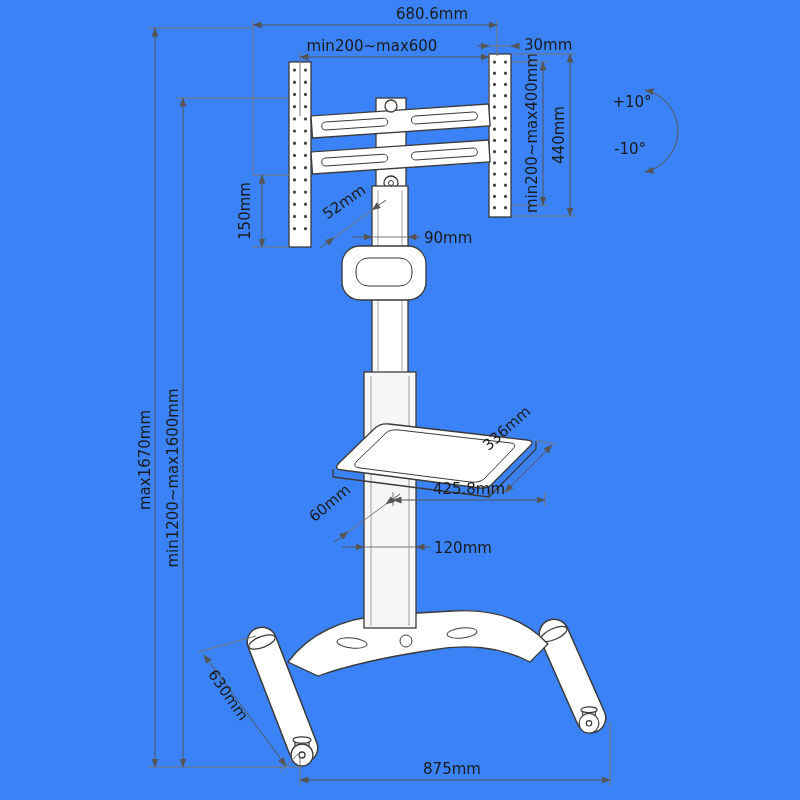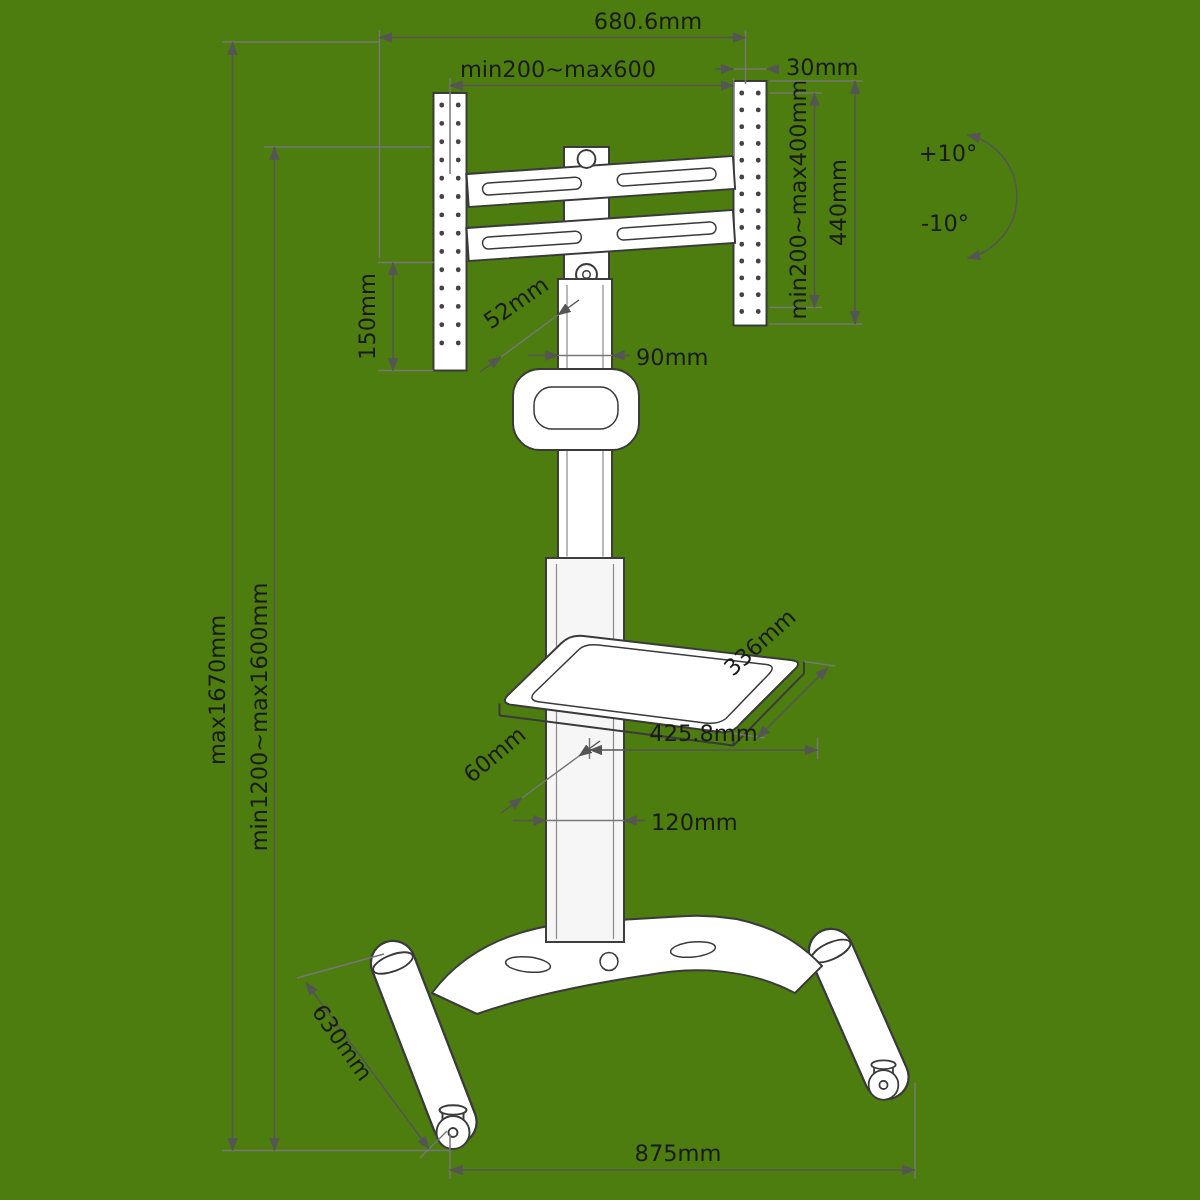--- a/index.html
+++ b/index.html
@@ -1,16 +1,16 @@
 <!DOCTYPE html>
 <html><head>
 <meta charset="utf-8">
 <style>
   html,body{margin:0;padding:0;background:#fff;}
-  .canvas{position:relative;width:800px;height:800px;background:#4d7c0f;overflow:hidden;
+  .canvas{position:relative;width:800px;height:800px;background:#3b82f6;overflow:hidden;
           font-family:"DejaVu Sans", sans-serif;}
   svg{display:block;}
   .part{fill:#ffffff;stroke:#3a3a3a;stroke-width:1.3;}
   .part2{fill:#f6f6f6;stroke:#3a3a3a;stroke-width:1.3;}
   .slot{fill:#ffffff;stroke:#3a3a3a;stroke-width:1;}
   .ln{stroke:#3a3a3a;stroke-width:1.3;fill:none;}
   .thin{stroke:#8a8a8a;stroke-width:0.8;fill:none;}
   .holes{stroke:#444;stroke-width:3.2;stroke-linecap:round;fill:none;}
   .ext{stroke:#777;stroke-width:1;fill:none;}
   .dim{stroke:#555;stroke-width:1;fill:none;}

